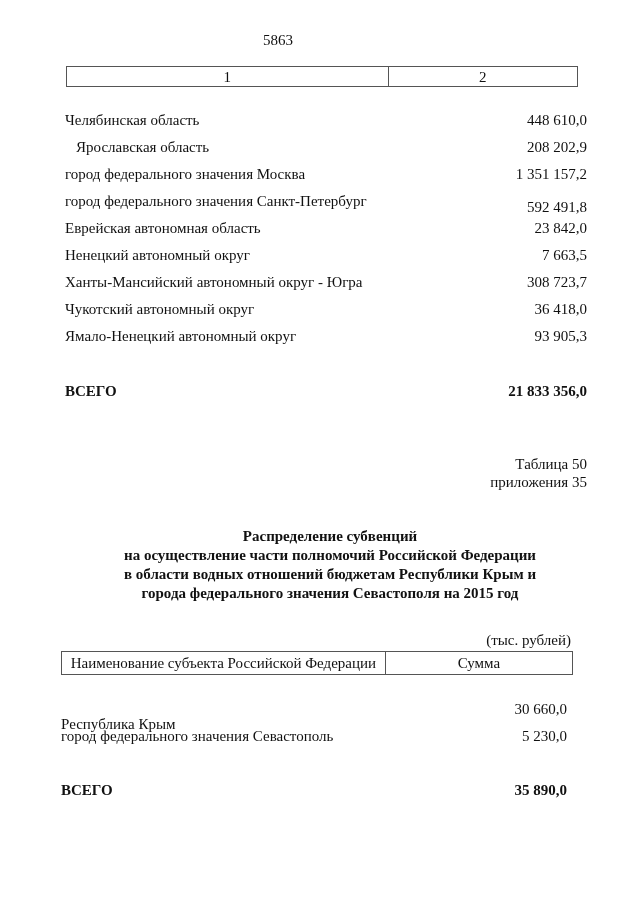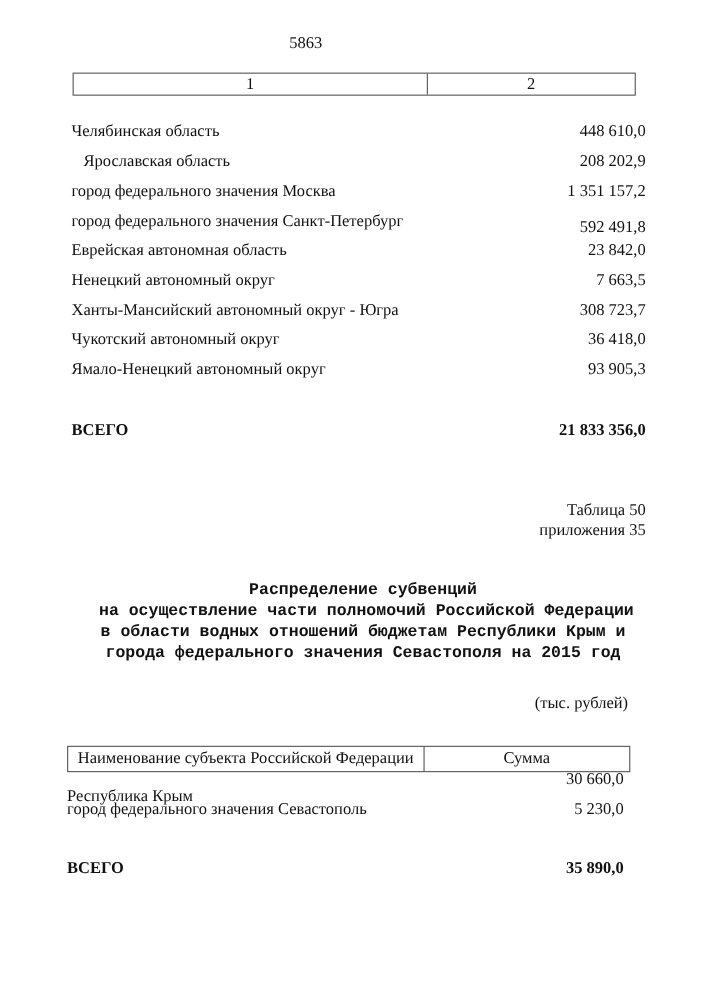--- a/index.html
+++ b/index.html
@@ -14,21 +14,21 @@
       position: absolute; box-sizing: border-box;
       border: 1px solid #555; display: flex;
     }
     .hdr-table .cell { box-sizing: border-box; text-align: center; font-size: 15px; line-height: 20px; }
     .hdr-table .cell + .cell { border-left: 1px solid #555; }
     .row-label { font-size: 15px; }
     .row-value { font-size: 15px; text-align: right; }
     .bold { font-weight: bold; }
     .title-block {
       left: 90px; width: 480px; top: 527px; text-align: center;
-      font-weight: bold; font-size: 15px; line-height: 19px; white-space: normal; font-family: Liberation Mono, monospace;
+      font-weight: bold; font-size: 15px; line-height: 19px; white-space: normal;
     }
     .title-block div { white-space: nowrap; }
   </style>
 </head>
 <body>
 
 <div class="abs page-num">5863</div>
 
 <div class="hdr-table" style="left:66px; top:66px; width:512px; height:21px;">
   <div class="cell" style="width:322px;">1</div>
@@ -72,21 +72,21 @@
 
 <div class="abs title-block">
   <div>Распределение субвенций</div>
   <div>на осуществление части полномочий Российской Федерации</div>
   <div>в области водных отношений бюджетам Республики Крым и</div>
   <div>города федерального значения Севастополя на 2015 год</div>
 </div>
 
 <div class="abs row-value" style="right:69px; top:632px;margin-left:20px;">(тыс. рублей)</div>
 
-<div class="hdr-table" style="left:61px; top:651px; width:512px; height:24px;margin-top:27px;">
+<div class="hdr-table" style="left:61px; top:651px; width:512px; height:24px;">
   <div class="cell" style="width:324px; line-height:22px;">Наименование субъекта Российской Федерации</div>
   <div class="cell" style="width:188px; line-height:22px;">Сумма</div>
 </div>
 
 <div>
   <div class="abs row-label" style="left:61px; top:701px;margin-top:15px;">Республика Крым</div>
   <div class="abs row-value" style="right:73px; top:701px;">30 660,0</div>
 
   <div class="abs row-label" style="left:61px; top:728px;">город федерального значения Севастополь</div>
   <div class="abs row-value" style="right:73px; top:728px;">5 230,0</div>

